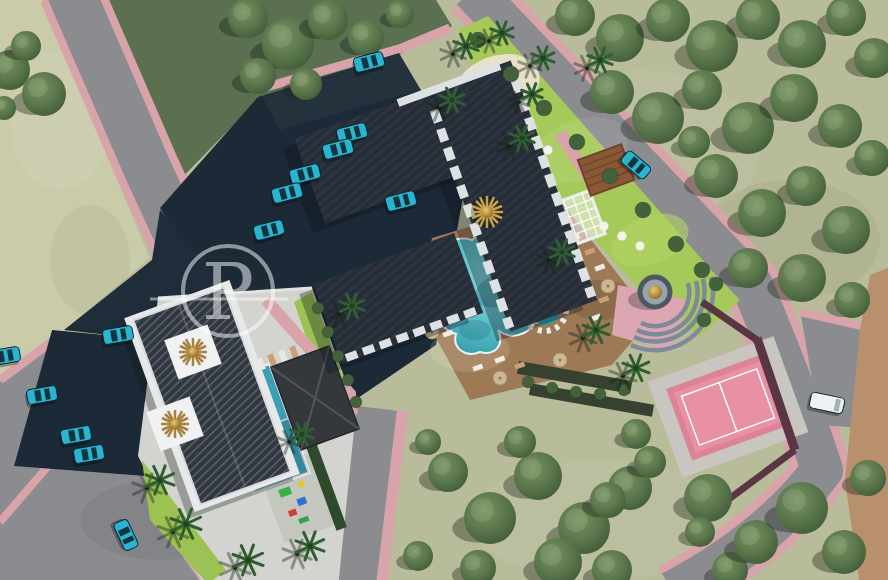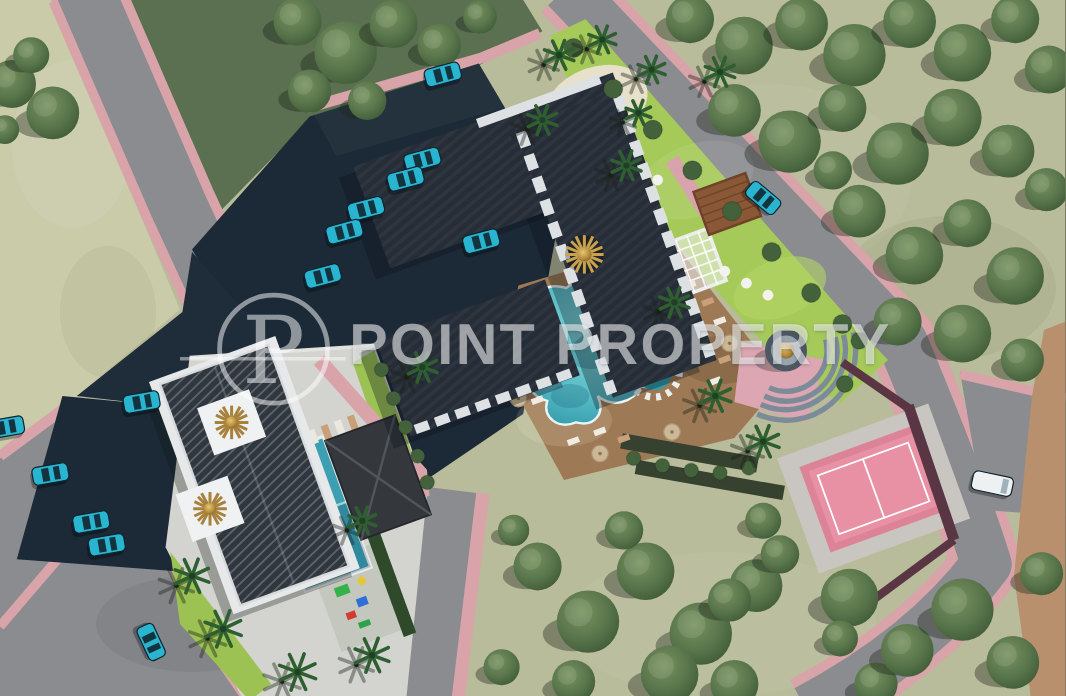--- a/index.html
+++ b/index.html
@@ -1012,15 +1012,14 @@
         </g>
       </g>
 </svg>
 
 <div class="watermark">
   <svg class="wm-logo" width="150" height="108" viewBox="0 0 150 108">
     <circle cx="80" cy="50" r="45" fill="none" stroke="rgba(255,255,255,0.5)" stroke-width="4"></circle>
     <line x1="2" y1="58" x2="140" y2="58" stroke="rgba(255,255,255,0.45)" stroke-width="3"></line>
     <text x="80" y="78" text-anchor="middle" class="wm-p">P</text>
   </svg>
-  <div class="wm-title">POINT PROPERTY</div>
 </div>
 </div>
 
 </body></html>

